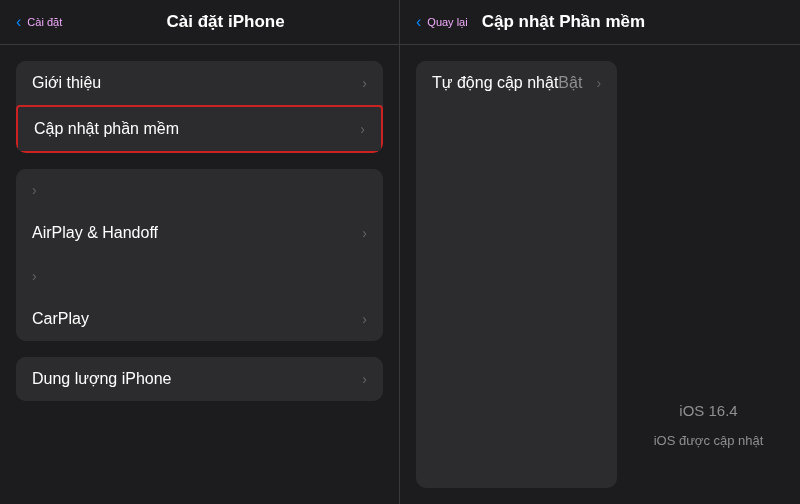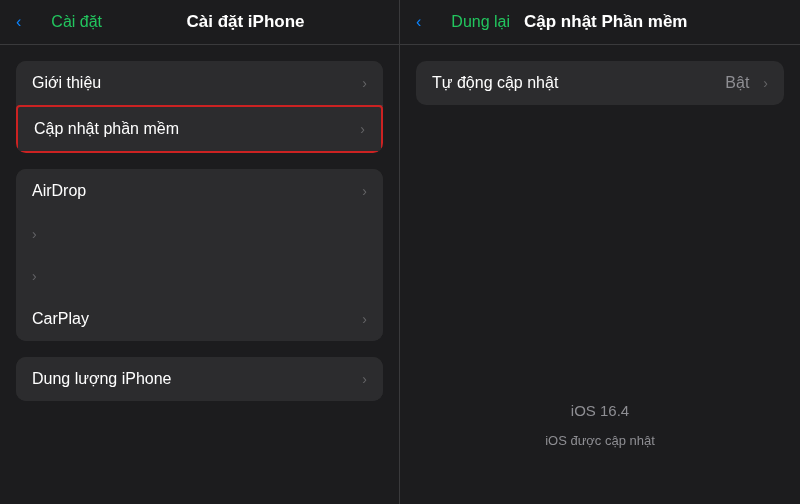--- a/index.html
+++ b/index.html
@@ -30,27 +30,26 @@
     .left-header {
       display: flex;
       align-items: center;
       padding: 12px 16px;
       background: #1c1c1e;
       border-bottom: 1px solid #3a3a3c;
       gap: 6px;
     }
 
     .back-btn {
-      color: #22c55e;
-      font-size: 16px;
+      color: #f0abfc;
+      font-size: 11px;
       cursor: pointer;
       display: flex;
       align-items: center;
       gap: 2px;
-      margin-left: 24px;
     }
 
     .chevron-left {
       font-size: 16px;
       color: #0a84ff;
     }
 
     .left-title {
       flex: 1;
       text-align: center;
@@ -126,21 +125,21 @@
       color: #ffffff;
       font-size: 17px;
       font-weight: 600;
       margin-left: 8px;
     }
 
     .right-content {
       flex: 1;
       padding: 16px 16px;
       display: flex;
-      flex-direction: column;
+      flex-direction: row;
       gap: 16px;
     }
 
     .right-settings-group {
       background: #2c2c2e;
       border-radius: 10px;
       overflow: hidden;
     }
 
     .right-settings-item {
@@ -208,24 +207,24 @@
         <span class="item-chevron">›</span>
       </div>
       <div class="settings-item" style="border: 2px solid #cc2222; border-radius: 4px; margin: 0;">
         <span class="item-label">Cập nhật phần mềm</span>
         <span class="item-chevron">›</span>
       </div>
     </div>
 
     <div class="settings-group">
       <div class="settings-item">
-        <span class="item-label">AirDrop</span>
-        <span class="item-chevron">›</span>
-      </div>
-      <div class="settings-item">
+        <span class="item-chevron">›</span>
+      </div>
+      <div class="settings-item">
+        <span class="item-label">AirPlay &amp; Handoff</span>
         <span class="item-chevron">›</span>
       </div>
       <div class="settings-item">
         <span class="item-chevron">›</span>
       </div>
       <div class="settings-item">
         <span class="item-label">CarPlay</span>
         <span class="item-chevron">›</span>
       </div>
     </div>
@@ -235,21 +234,21 @@
         <span class="item-label">Dung lượng iPhone</span>
         <span class="item-chevron">›</span>
       </div>
     </div>
   </div>
 </div>
 
 <div class="right-panel">
   <div class="right-header">
     <span class="chevron-left">‹</span>
-    <span class="back-btn">Dung lại</span>
+    <span class="back-btn">Quay lại</span>
     <span class="right-title">Cập nhật Phần mềm</span>
   </div>
 
   <div class="right-content">
     <div class="right-settings-group">
       <div class="right-settings-item">
         <span class="right-item-label">Tự động cập nhật</span>
         <span class="right-item-value">Bật</span>
         <span class="right-item-chevron">›</span>
       </div>

